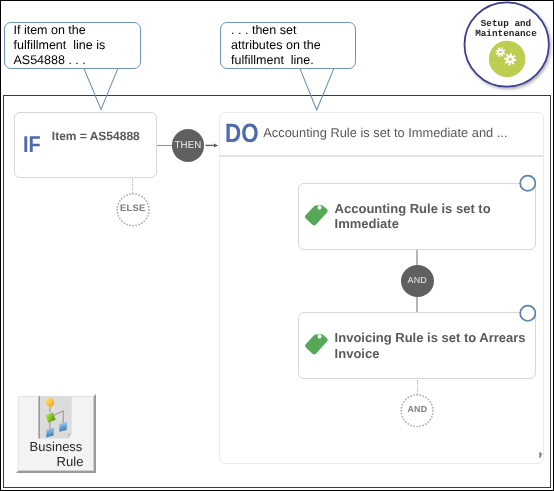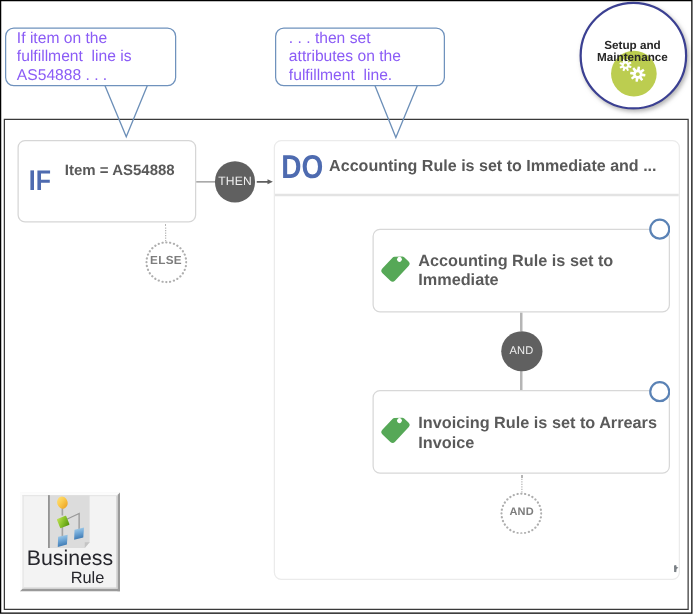--- a/index.html
+++ b/index.html
@@ -7,30 +7,30 @@
        font-family:"Liberation Sans", sans-serif;overflow:hidden;
        -webkit-font-smoothing:antialiased;text-rendering:geometricPrecision;}
   #root{position:relative;z-index:0;will-change:transform;width:554px;height:491px;box-sizing:border-box;
         background:#fff;}
   #outer-border{position:absolute;z-index:9;left:0;top:0;width:554px;height:491px;
         box-sizing:border-box;border:1.2px solid #000;pointer-events:none;}
 
   
   .callout{position:absolute;z-index:6;box-sizing:border-box;
            border:1px solid #6f92bd;border-radius:7px;background:#fff;
-           color:#8b5cf6;font-size:12.5px;line-height:15.3px;}
+           color:#000000;font-size:12.5px;line-height:15.3px;}
   .callout .ln{display:block;white-space:pre;}
   #callout-left{left:4.3px;top:21.8px;width:136.5px;height:47.6px;padding:0 0 0 8.2px;}
   #callout-right{left:220.4px;top:21.8px;width:136px;height:47.6px;padding:0 0 0 9.7px;}
   .tail{position:absolute;overflow:visible;z-index:5;}
 
   
   #badge{position:absolute;z-index:6;left:464.5px;top:-2.1px;width:92px;height:95px;overflow:visible;}
-  #badge .lbl{position:absolute;left:0.5px;top:34px;width:82px;text-align:center;
-              font-size:9.35px;font-weight:bold;line-height:9.9px;color:#272727;}
+  #badge .lbl{position:absolute;left:0.5px;top:21px;width:82px;text-align:center;
+              font-size:9.35px;font-weight:bold;line-height:9.9px;color:#272727;font-family:Liberation Mono, monospace;}
 
   
   #frame{position:absolute;z-index:0;left:3.3px;top:94.9px;width:547.5px;height:393.0px;
          box-sizing:border-box;border:1.5px solid #3a3a3a;background:#fff;}
 
   
   #ifbox{position:absolute;z-index:2;left:13.7px;top:111.7px;width:143.1px;height:66.8px;
          box-sizing:border-box;border:1px solid #d6d6d6;border-radius:6px;
          background:#fff;}
   #if-kw{position:absolute;z-index:3;left:23.0px;top:131.0px;font-size:22.8px;font-weight:bold;
@@ -57,21 +57,21 @@
   .dline{position:absolute;z-index:2;border-left:1.6px dotted #b5b5b5;}
 
   
   #dopanel{position:absolute;z-index:2;left:218.8px;top:111.6px;width:324.9px;height:352.6px;
            box-sizing:border-box;border:1px solid #ebebeb;border-radius:6px;
            background:#fff;}
   #dopanel .hdr{position:absolute;left:0.5px;top:42.6px;width:322.9px;height:1.4px;
                 background:#e3e3e3;}
   #do-kw{position:absolute;z-index:3;left:225.2px;top:119.9px;font-size:26.5px;font-weight:bold;
                color:#4e6bb0;transform-origin:0 0;transform:scaleX(0.845);line-height:1;}
-  #do-ttl{position:absolute;z-index:3;left:263.3px;top:127.3px;font-size:12.85px;font-weight:bold;
+  #do-ttl{position:absolute;z-index:3;left:263.3px;top:127.3px;font-size:12.85px;font-weight:normal;
                 color:#585858;white-space:nowrap;line-height:1;}
   #dopanel .rsz{position:absolute;left:319.2px;top:339.4px;width:3.8px;height:5.9px;}
 
   
   .action{position:absolute;z-index:3;left:298.3px;width:238.1px;height:67px;box-sizing:border-box;
           border:1px solid #d8d8d8;border-radius:6px;background:#fff;}
   #action-1{top:182.7px;padding-left:12px;}
   #action-2{top:312.2px;}
   .action .tagicon{position:absolute;left:1.7px;top:13.9px;width:31px;height:31px;overflow:visible;}
   .action .txt{position:absolute;left:35.3px;top:17.3px;width:200px;font-size:13.0px;
@@ -83,21 +83,21 @@
   
   #brbtn{position:absolute;z-index:3;left:16.2px;top:393.5px;width:79.6px;height:79.5px;
          box-sizing:border-box;background:#f3f3f3;
          border-top:2px solid #fcfcfc;border-left:2px solid #fcfcfc;
          border-right:2px solid #9a9a9a;border-bottom:2px solid #9a9a9a;}
   #brbtn .inner{position:absolute;left:0;top:0;right:0;bottom:0;
          border-top:1px solid #e6e6e6;border-left:1px solid #e6e6e6;
          border-right:1px solid #cfcfcf;border-bottom:1px solid #cfcfcf;}
   #brbtn .ic{position:absolute;left:19.3px;top:-0.3px;width:36px;height:44px;}
   #brbtn .l1{position:absolute;left:0;top:44.8px;width:75.6px;text-align:center;
-             font-size:17px;color:#26262c;line-height:14px;}
+             font-size:13px;color:#26262c;line-height:14px;}
   #brbtn .l2{position:absolute;left:0;top:59.5px;width:75.6px;text-align:center;
              font-size:13.1px;color:#26262c;line-height:14px;padding-left:14px;}
 </style>
 </head>
 <body>
 
 <div id="root">
   <div id="outer-border"></div>
 
   <div id="callout-left" class="callout">

